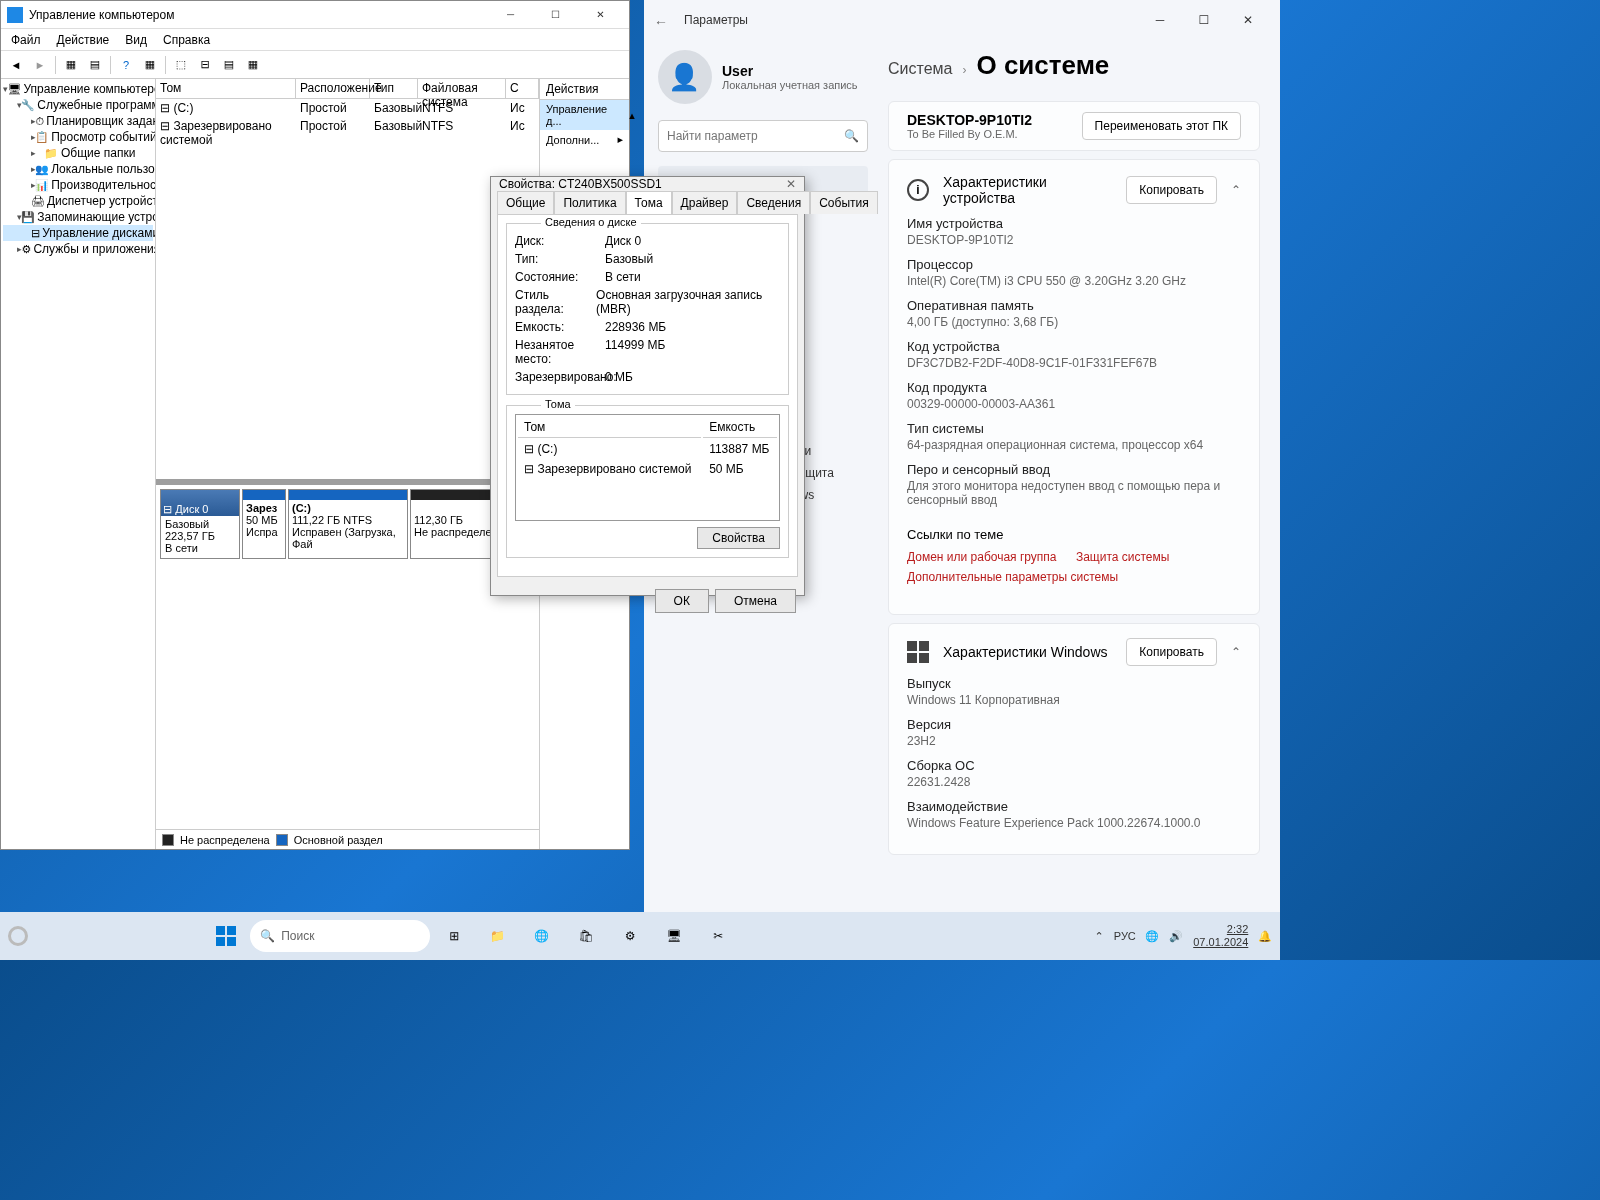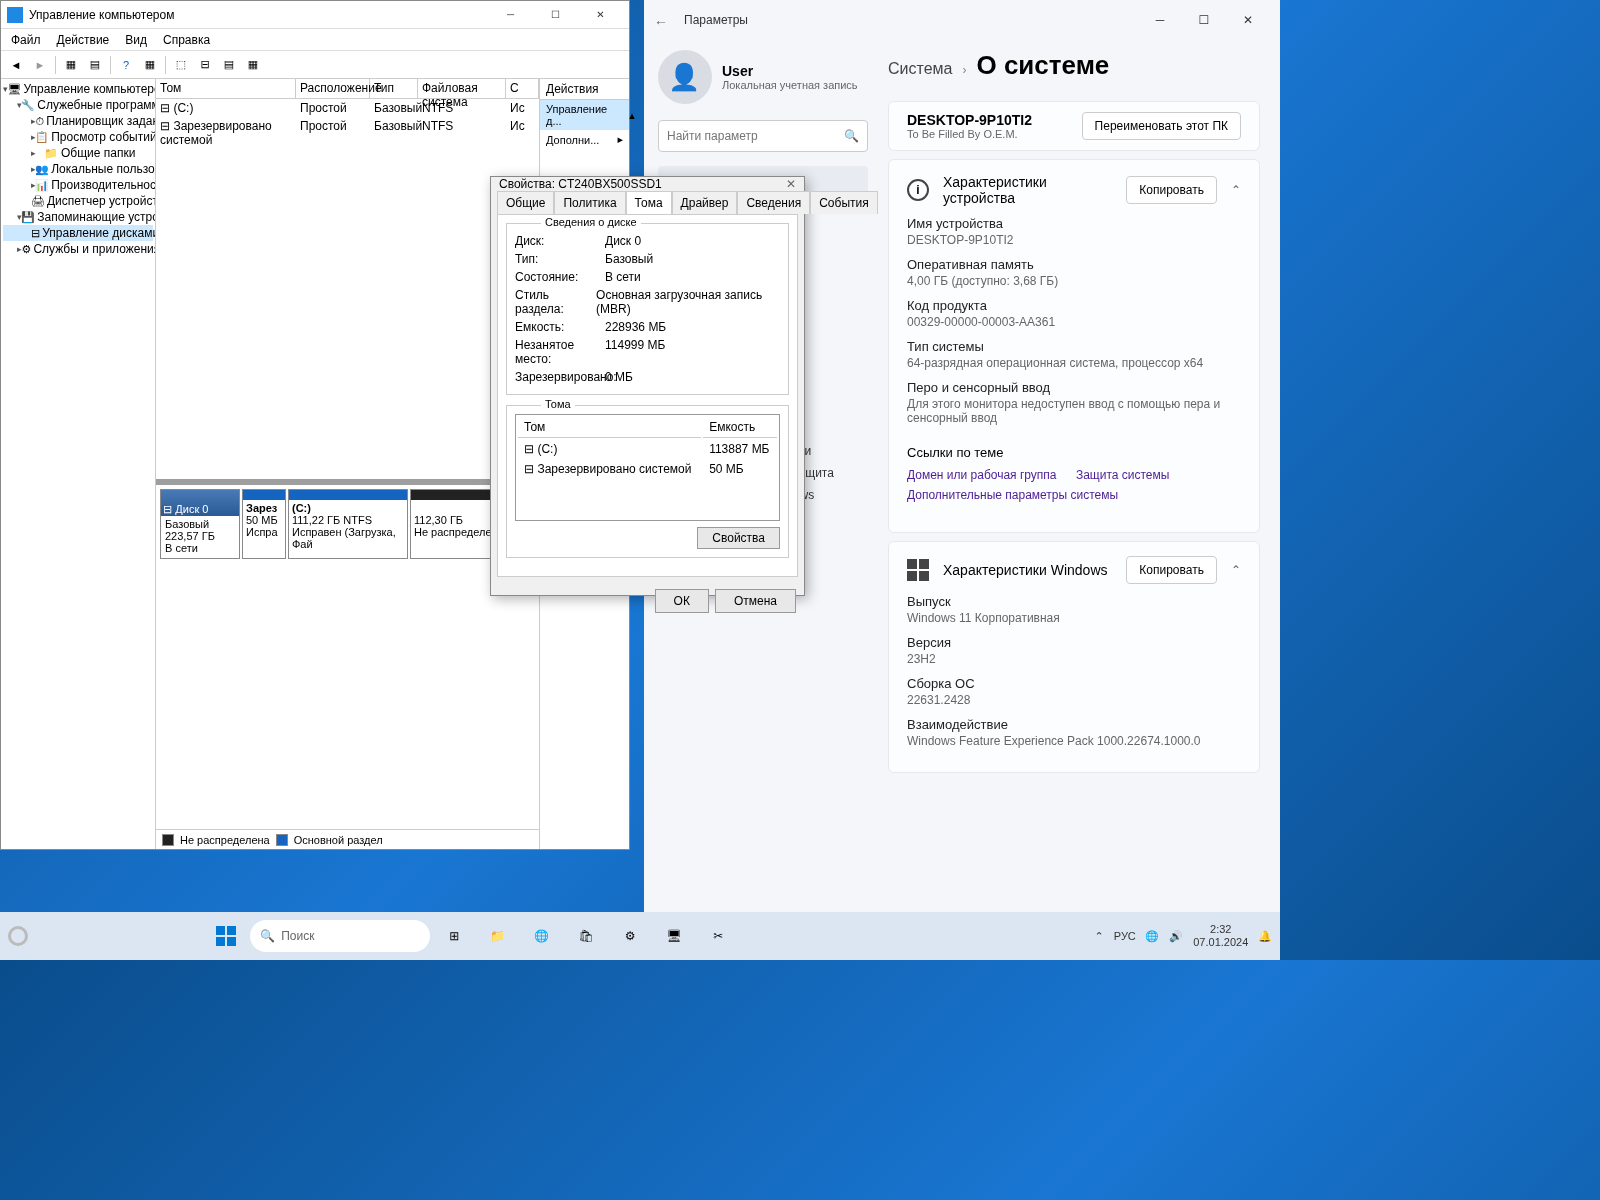--- a/index.html
+++ b/index.html
@@ -94,31 +94,31 @@
 .rbtn { padding: 6px 12px; border: 1px solid #ccc; border-radius: 4px; background: #fff; font-size: 12px; }
 .exphead { display: flex; align-items: center; gap: 14px; }
 .expicon { width: 22px; height: 22px; border: 2px solid #444; border-radius: 50%; display: flex; align-items: center; justify-content: center; font-size: 12px; font-weight: bold; }
 .exptitle { flex: 1; font-size: 14px; }
 .chev { color: #666; }
 .specrow { margin: 10px 0; }
 .speck { font-size: 13px; color: #222; }
 .specv { font-size: 12px; color: #666; margin-top: 2px; }
 .links { padding: 10px 0; }
 .links .lh { font-size: 13px; margin-bottom: 8px; }
-.links .la { color: #4c1d95; font-size: 12px; margin-right: 16px; display: inline-block; margin-bottom: 6px; }
+.links .la { color: #b91c1c; font-size: 12px; margin-right: 16px; display: inline-block; margin-bottom: 6px; }
 .wicon { width: 22px; height: 22px; display: grid; grid-template-columns: 1fr 1fr; gap: 2px; }
 .wicon div { background: #444; }
 
 
 .taskbar { position: absolute; bottom: 0; left: 0; right: 0; height: 48px; background: #dce6f2; display: flex; align-items: center; padding: 0 8px; }
 .tcenter { margin: 0 auto; display: flex; align-items: center; gap: 4px; }
 .tico { width: 40px; height: 40px; display: flex; align-items: center; justify-content: center; border-radius: 4px; }
 .tsearch { width: 180px; height: 32px; background: #fff; border-radius: 16px; display: flex; align-items: center; padding: 0 10px; gap: 6px; }
 .ttray { margin-left: auto; display: flex; align-items: center; gap: 10px; font-size: 11px; color: #333; }
-.tclock { text-align: center; line-height: 1.2; }
+.tclock { text-align: right; line-height: 1.2; text-decoration: underline; }
 </style>
 </head>
 <body>
 
 <div class="compmgmt">
   <div class="titlebar">
     <div class="ticon"></div>
     <div class="ttext">Управление компьютером</div>
     <div class="winbtns">
       <div class="winbtn">─</div>
@@ -411,22 +411,30 @@
           <div class="expicon">i</div>
           <div class="exptitle">Характеристики устройства</div>
           <button class="rbtn">Копировать</button>
           <span class="chev">⌃</span>
         </div>
         <div class="specrow">
             <div class="speck">Имя устройства</div>
             <div class="specv">DESKTOP-9P10TI2</div>
           </div>
         <div class="specrow">
+            <div class="speck">Процессор</div>
+            <div class="specv">Intel(R) Core(TM) i3 CPU         550  @ 3.20GHz   3.20 GHz</div>
+          </div>
+        <div class="specrow">
             <div class="speck">Оперативная память</div>
             <div class="specv">4,00 ГБ (доступно: 3,68 ГБ)</div>
+          </div>
+        <div class="specrow">
+            <div class="speck">Код устройства</div>
+            <div class="specv">DF3C7DB2-F2DF-40D8-9C1F-01F331FEF67B</div>
           </div>
         <div class="specrow">
             <div class="speck">Код продукта</div>
             <div class="specv">00329-00000-00003-AA361</div>
           </div>
         <div class="specrow">
             <div class="speck">Тип системы</div>
             <div class="specv">64-разрядная операционная система, процессор x64</div>
           </div>
         <div class="specrow">

